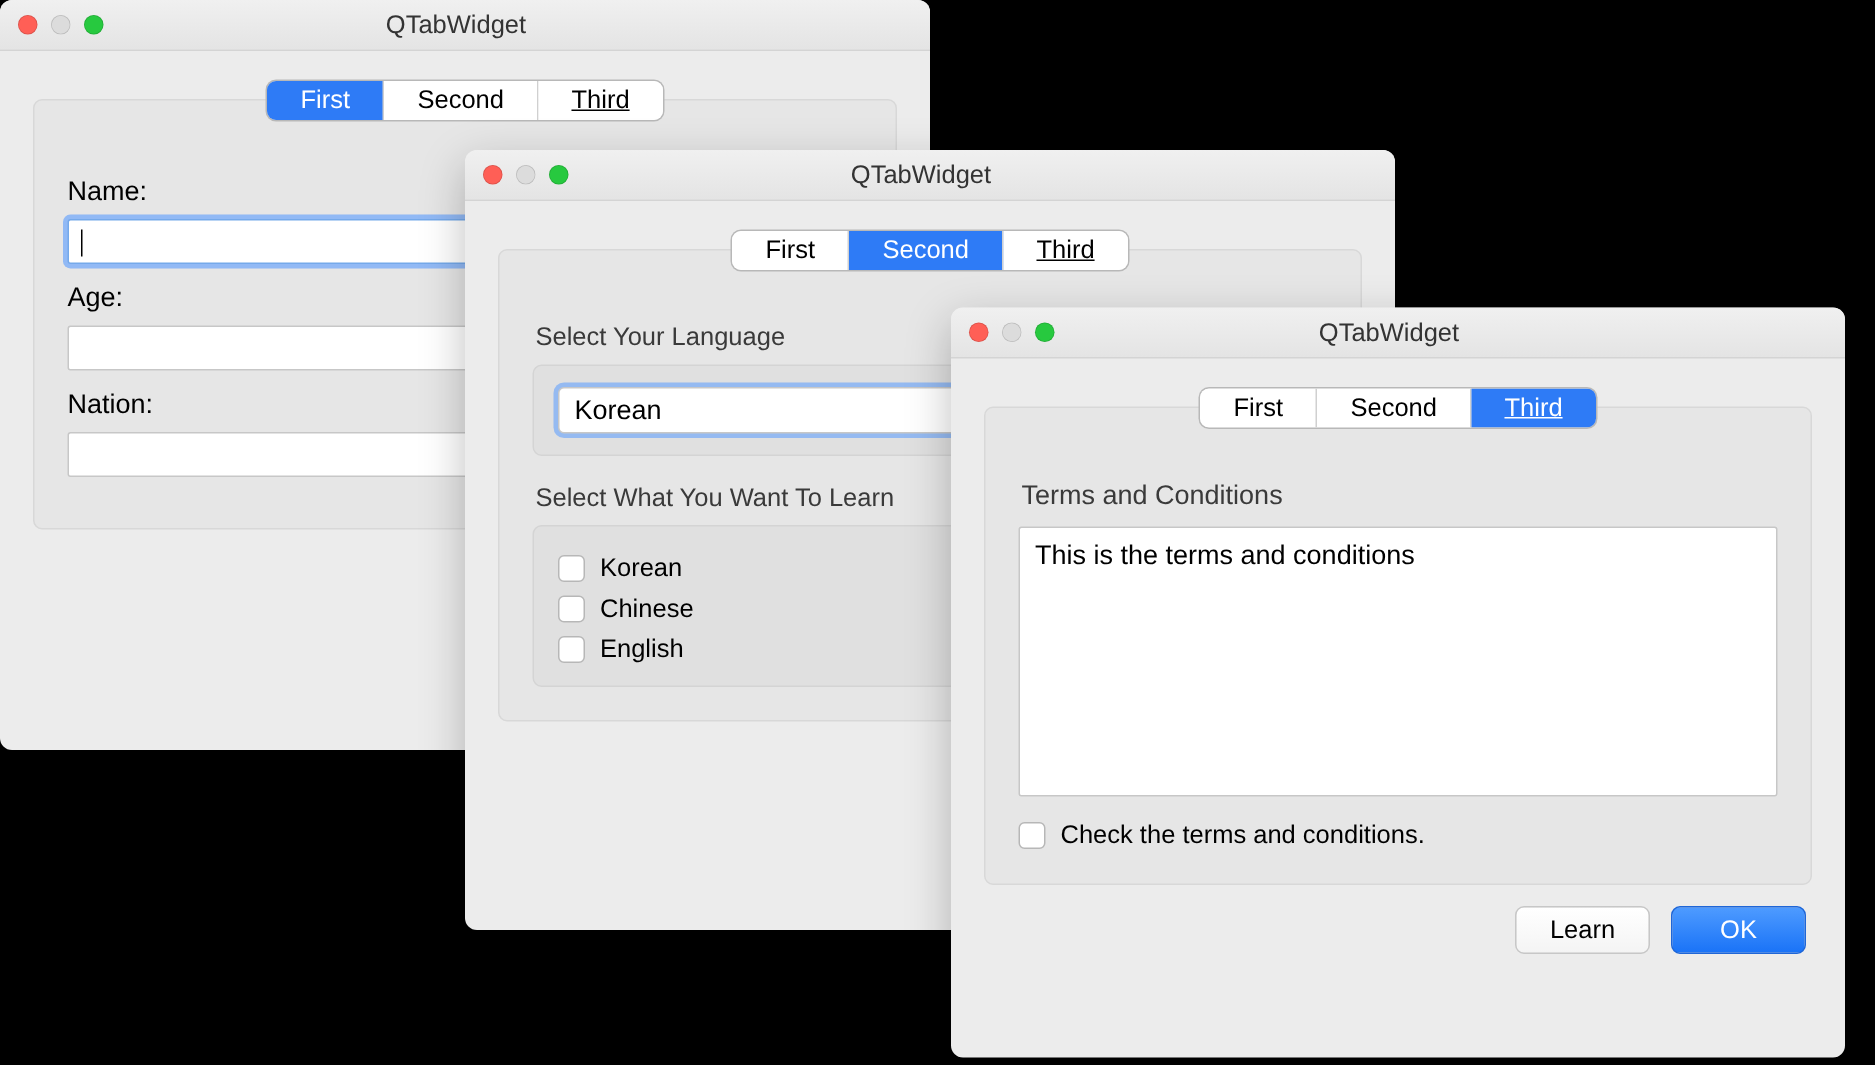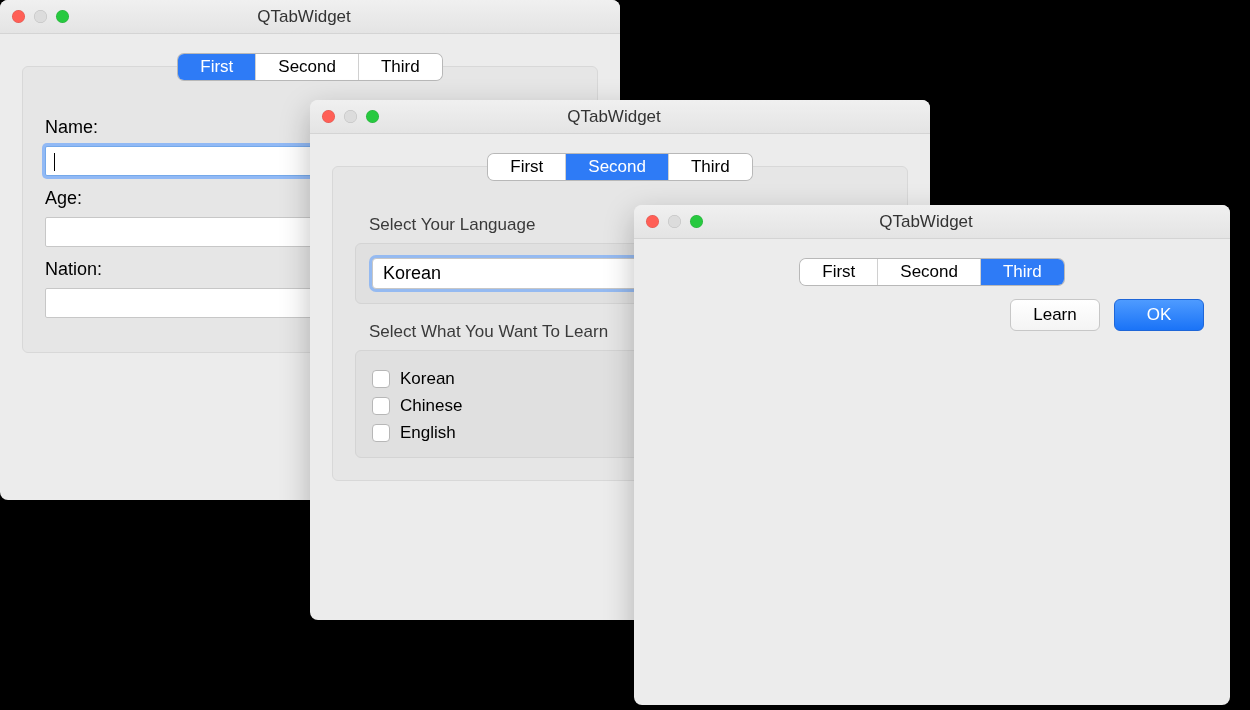--- a/index.html
+++ b/index.html
@@ -68,21 +68,21 @@
     overflow: hidden;
     text-align: right;
   }
   .tab {
     padding: 3px 22px;
     background: #fff;
     font-size: 17px;
     border-right: 1px solid #d0d0d0;
     cursor: default;
   }
-  .tab:last-child { border-right: none; }
+  .tab:last-child { border-right: none; text-decoration: underline; }
   .tab.active {
     background: #2e7bf6;
     color: #fff;
   }
 
   .pane {
     margin: -14px 22px 0 22px;
     padding: 44px 22px 22px 22px;
     background: #e6e6e6;
     border: 1px solid #d8d8d8;
@@ -110,21 +110,21 @@
   .cursor::after {
     content:"";
     display:inline-block;
     width:1px;height:18px;
     background:#000;
     vertical-align:middle;
   }
 
   .group-label{
     font-size:17px;
-    margin: 4px 0 8px 14px;
+    margin: 4px 0 8px 2px;
     color:#3a3a3a;
   }
   .group-box{
     background:#e0e0e0;
     border:1px solid #d4d4d4;
     border-radius:6px;
     padding:14px 16px;
     text-align:right;
   }
   .combo{
@@ -258,18 +258,28 @@
     <div class="title">QTabWidget</div>
   </div>
   <div class="client">
     <div class="tabs-row">
       <div class="tabs">
         <div class="tab">First</div>
         <div class="tab">Second</div>
         <div class="tab active">Third</div>
       </div>
     </div>
+    <div class="pane">
+      <div class="group-label" style="font-size:18px;margin-bottom:10px">Terms and Conditions</div>
+      <div class="textarea">
+        <span>This is the terms and conditions</span>
+      </div>
+      <div class="checkbox-row" style="margin-top:16px">
+        <div class="checkbox"></div>
+        <span>Check the terms and conditions.</span>
+      </div>
+    </div>
     <div class="button-row">
       <div class="btn">Learn</div>
       <div class="btn primary">OK</div>
     </div>
   </div>
 </div>
 
 </body></html>

